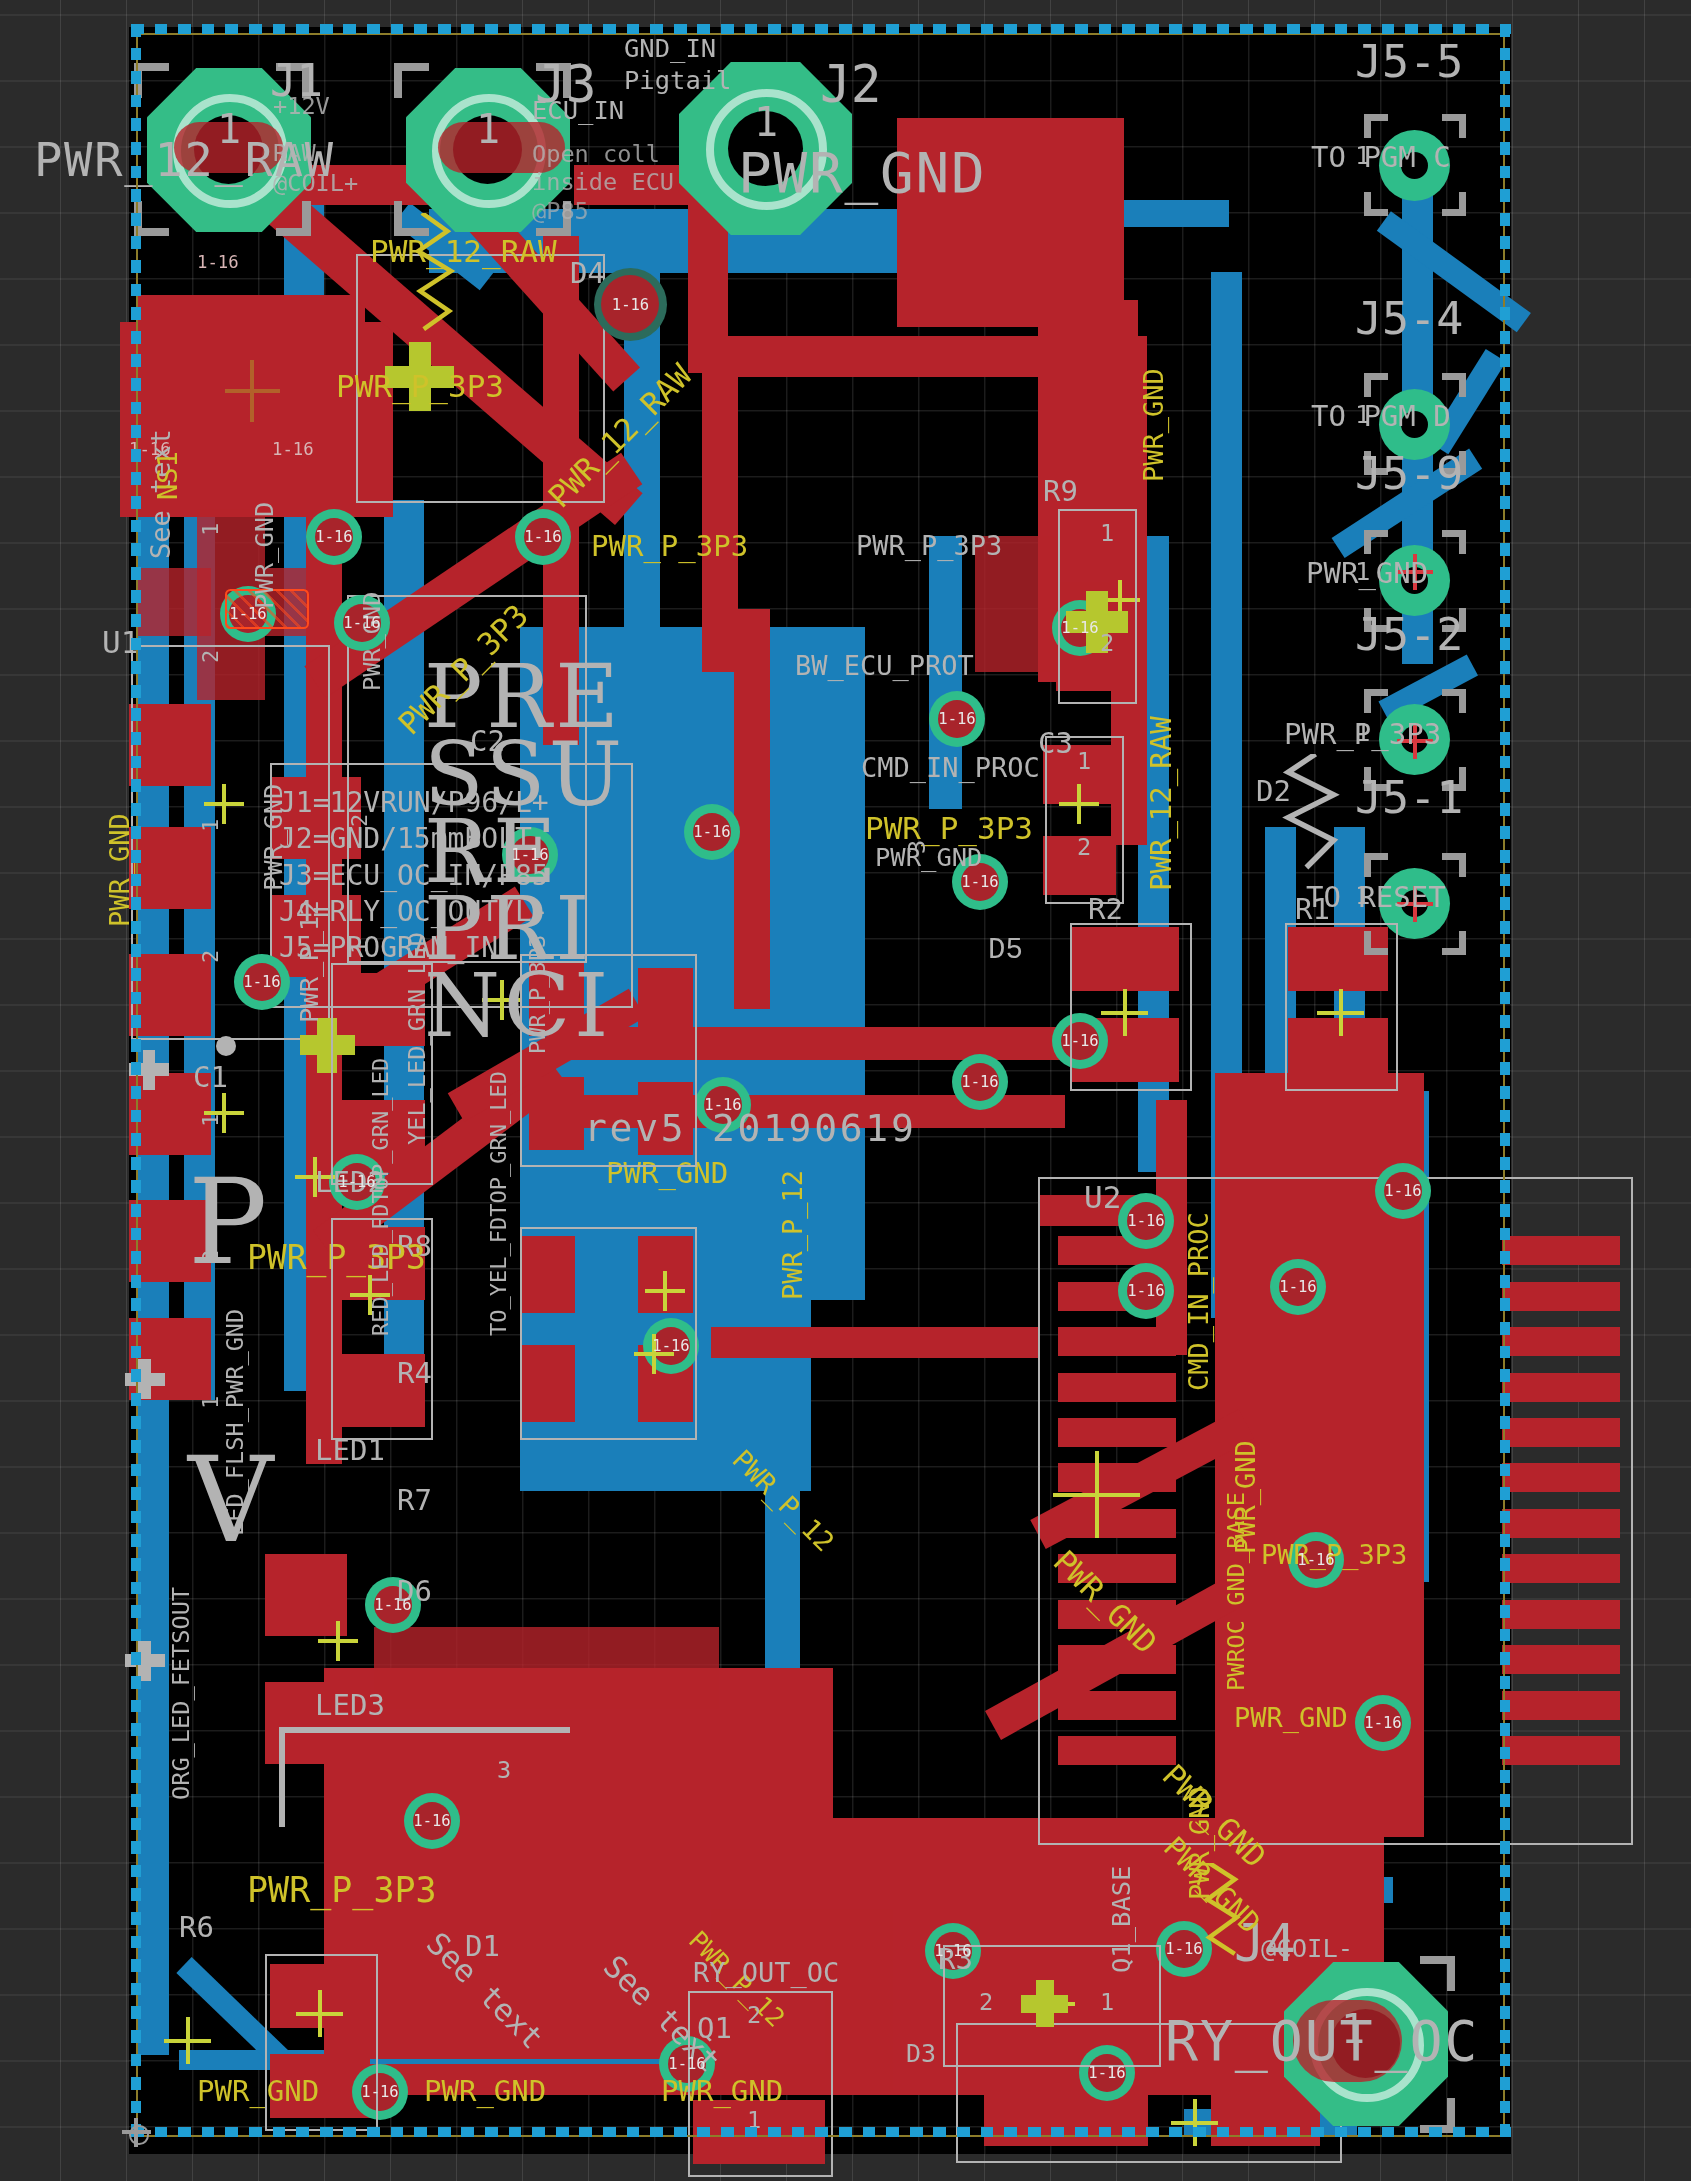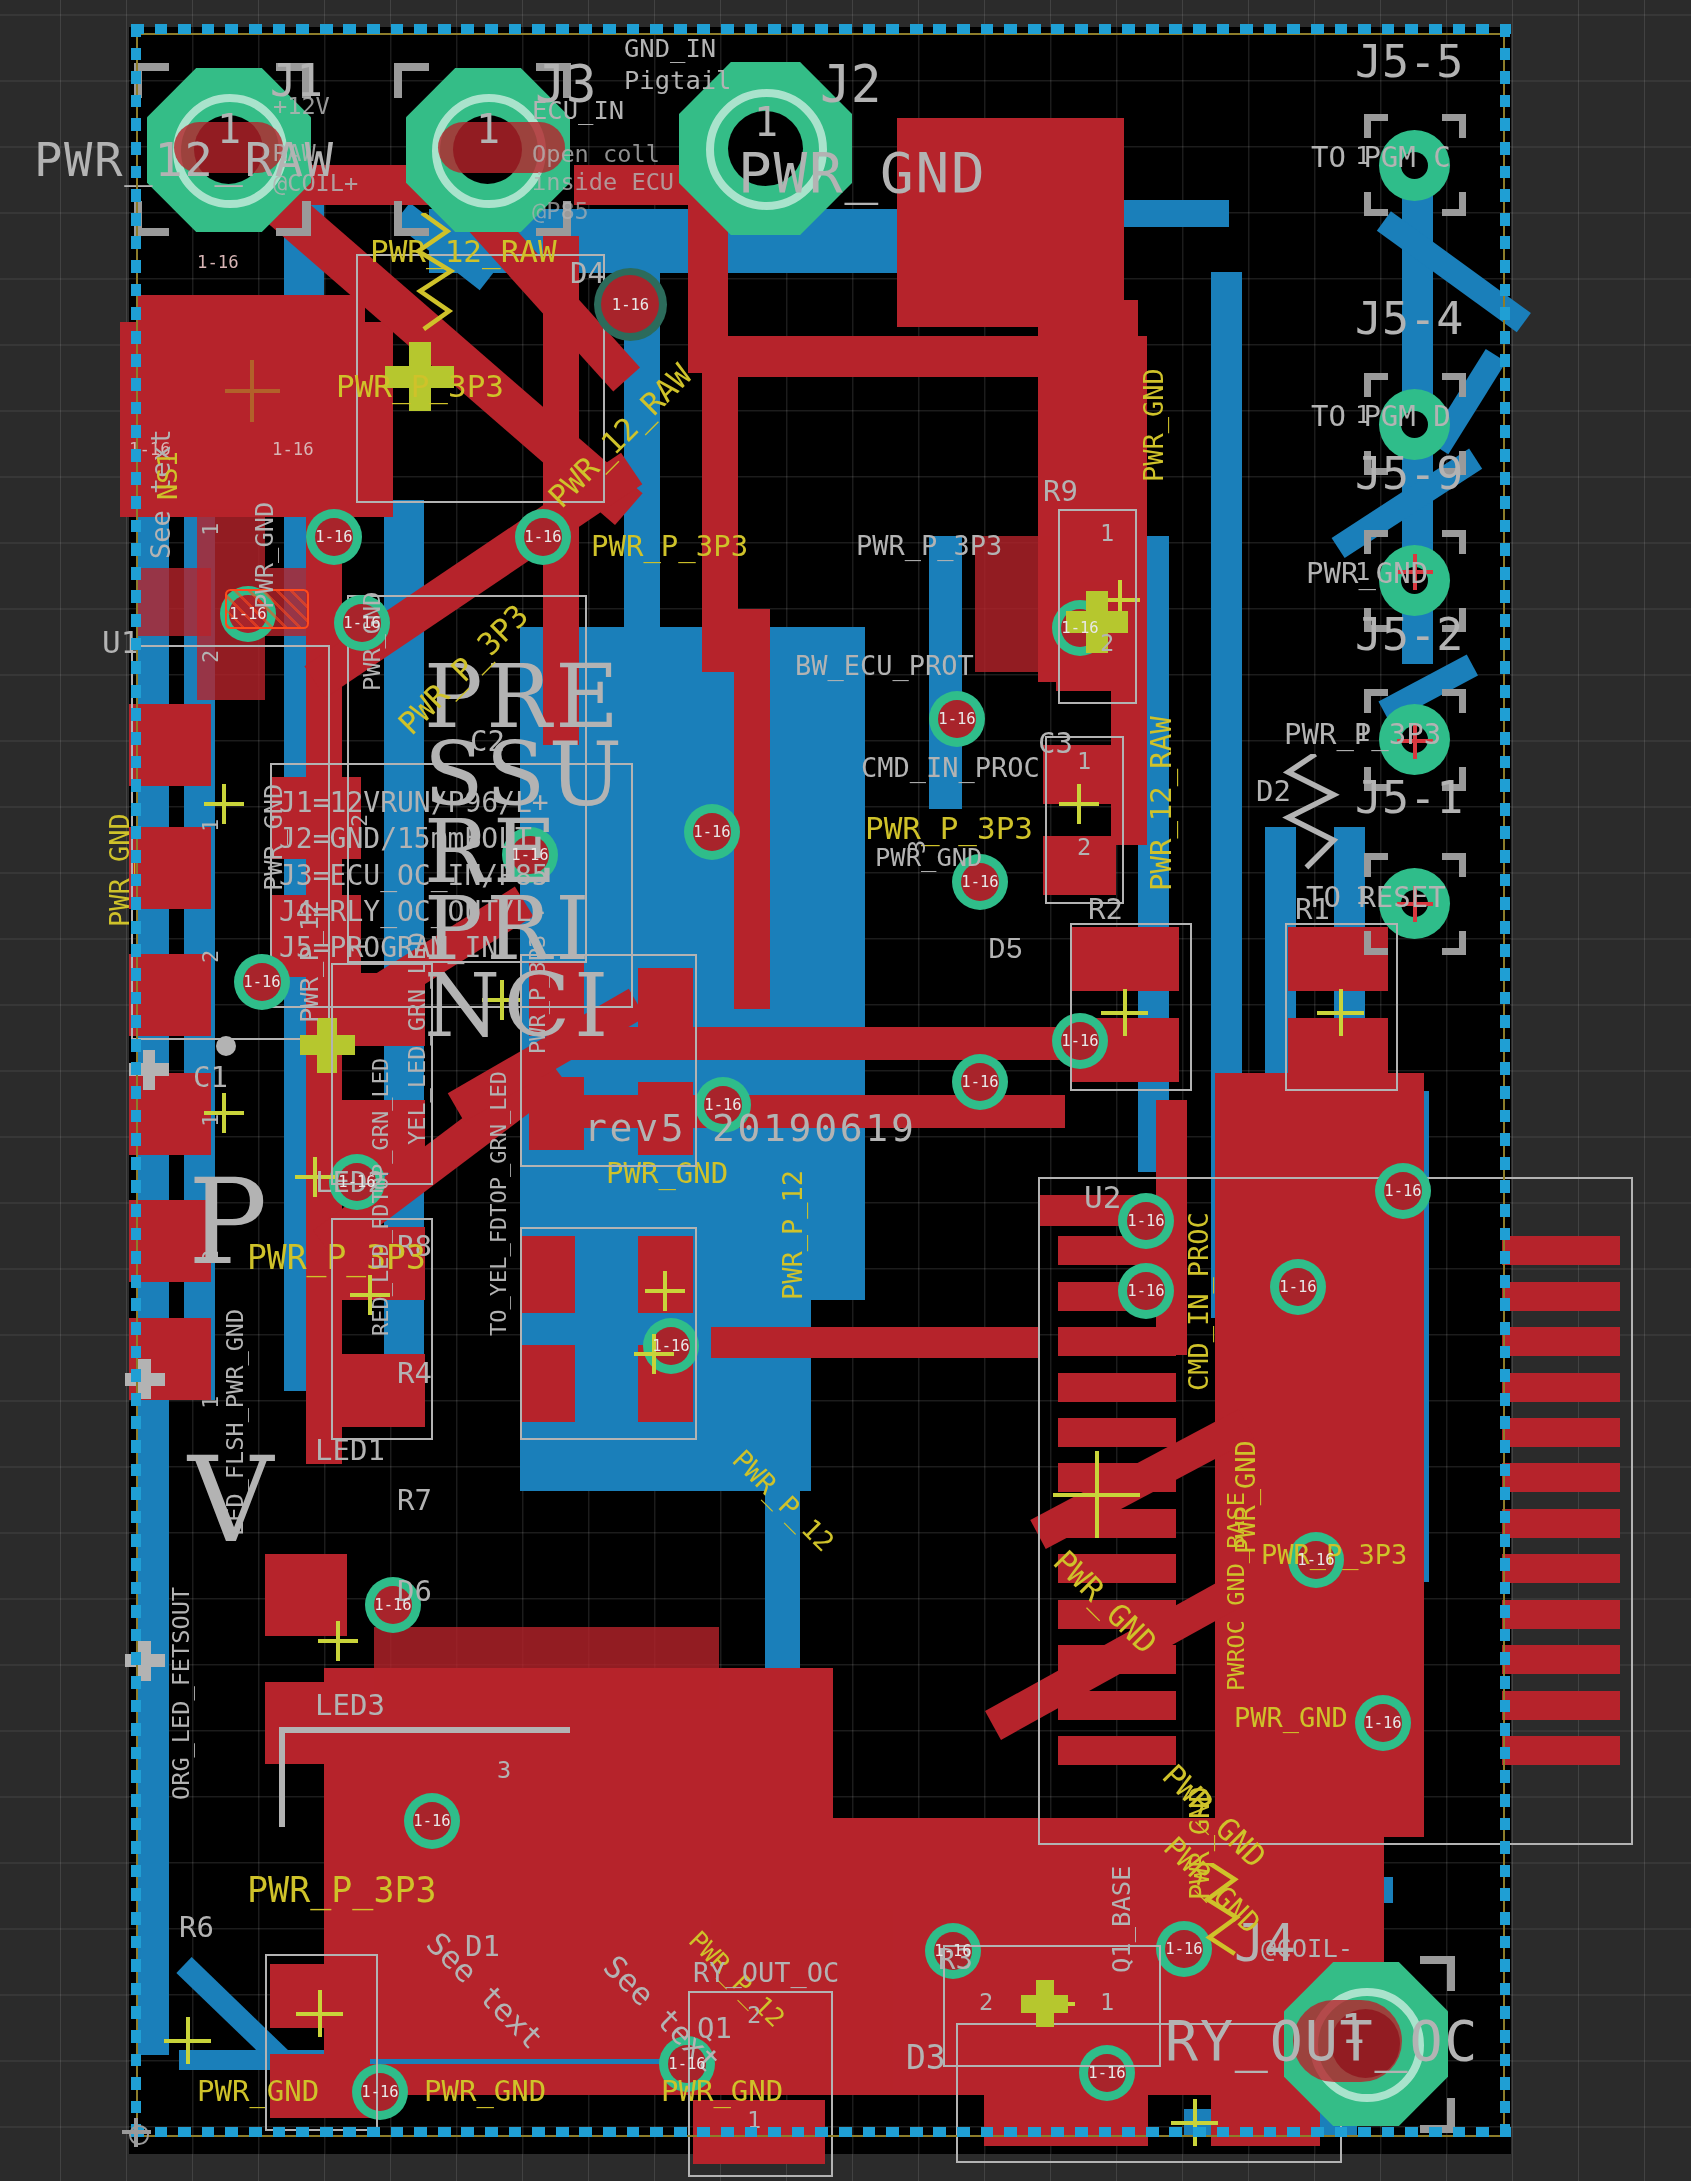--- a/index.html
+++ b/index.html
@@ -683,21 +683,21 @@
     <div class="silkt" style="left:1166px;top:868px;font-size:29px;">R1</div>
     <div class="silkt" style="left:959px;top:868px;font-size:29px;">R2</div>
     <div class="silkt" style="left:809px;top:1918px;font-size:29px;">R3</div>
     <div class="silkt" style="left:268px;top:1332px;font-size:29px;">R4</div>
     <div class="silkt" style="left:50px;top:1886px;font-size:29px;">R6</div>
     <div class="silkt" style="left:268px;top:1459px;font-size:29px;">R7</div>
     <div class="silkt" style="left:268px;top:1205px;font-size:29px;">R8</div>
     <div class="silkt" style="left:914px;top:450px;font-size:29px;">R9</div>
     <div class="silkt" style="left:336px;top:1905px;font-size:29px;">D1</div>
     <div class="silkt" style="left:1127px;top:750px;font-size:29px;">D2</div>
-    <div class="silkt" style="left:777px;top:2014px;font-size:33px;">D3</div>
+    <div class="silkt" style="left:777px;top:2014px;font-size:25px;">D3</div>
     <div class="silkt" style="left:441px;top:232px;font-size:29px;">D4</div>
     <div class="silkt" style="left:859px;top:909px;font-size:29px;font-family:Liberation Mono, monospace;">D5</div>
     <div class="silkt" style="left:268px;top:1550px;font-size:29px;">D6</div>
     <div class="silkt" style="left:568px;top:1987px;font-size:29px;">Q1</div>
     <div class="silkt" style="left:186px;top:1409px;font-size:29px;">LED1</div>
     <div class="silkt" style="left:186px;top:1141px;font-size:29px;">LED2</div>
     <div class="silkt" style="left:186px;top:1664px;font-size:29px;">LED3</div>
 
     <div class="nett" style="left:241px;top:209px;font-size:31px;">PWR_12_RAW</div>
     <div class="nett" style="left:207px;top:344px;font-size:31px;">PWR_P_3P3</div>

